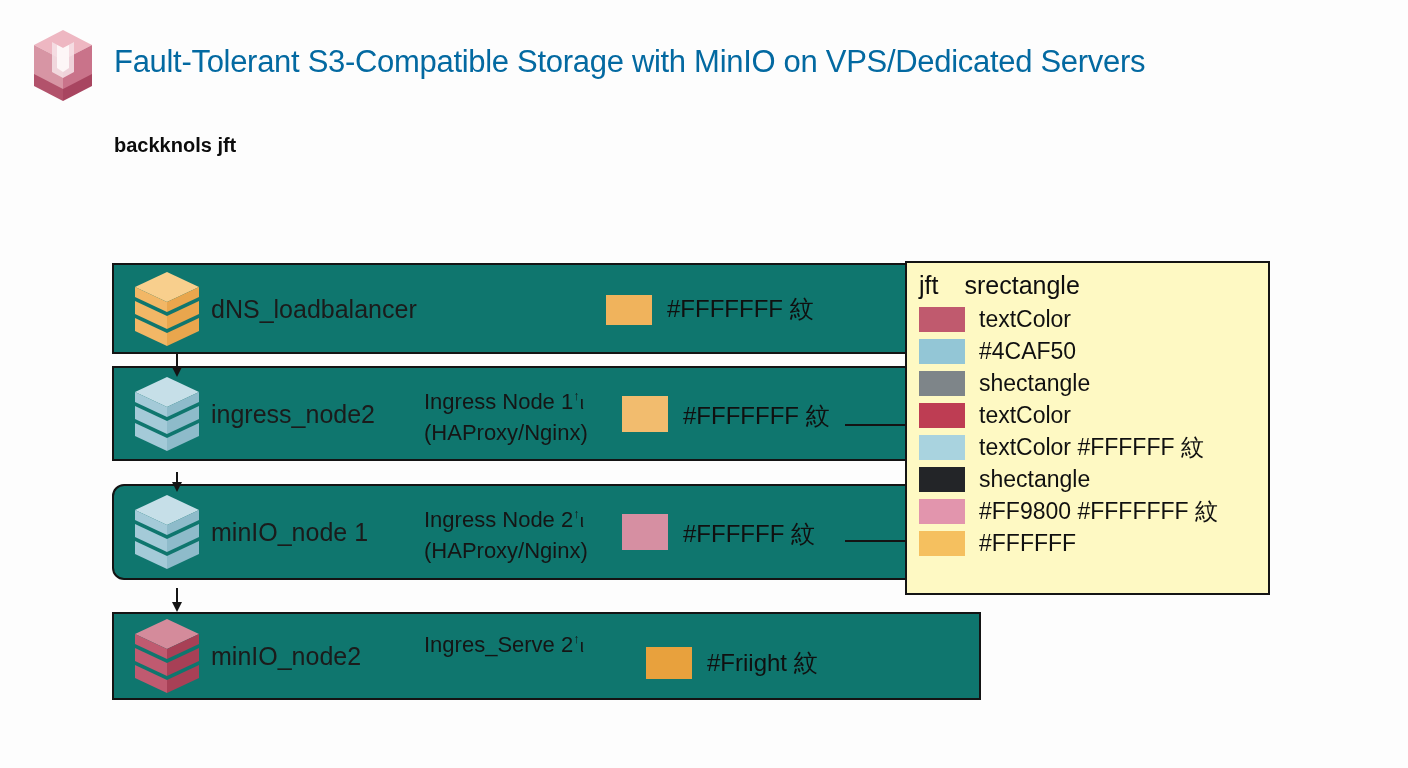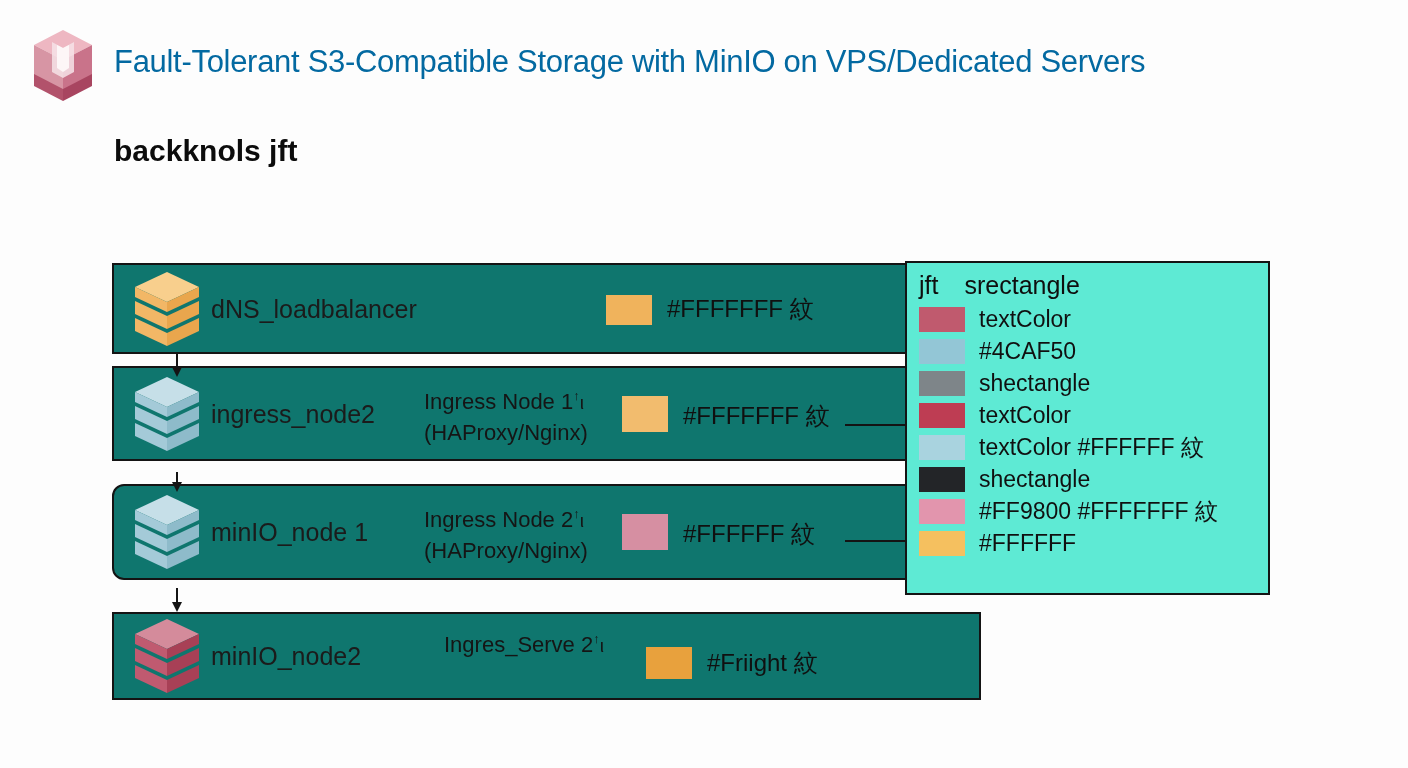--- a/index.html
+++ b/index.html
@@ -4,49 +4,49 @@
 <style>
   * { margin:0; padding:0; box-sizing:border-box; }
   html,body { width:1408px; height:768px; background:#ffffff; overflow:hidden;
               font-family:"Liberation Sans", sans-serif; color:#161616; }
   .stage { position:relative; width:1408px; height:768px; background:#fdfdfd; }
 
   
   .logo { position:absolute; left:28px; top:28px; width:70px; height:74px; }
   .page-title { position:absolute; left:114px; top:44px; font-size:31px; font-weight:500;
                 letter-spacing:-0.3px; color:#0369a1; }
-  .subtitle { position:absolute; left:114px; top:134px; font-size:30px; font-weight:700; color:#0c0c0c; }
+  .subtitle { position:absolute; left:114px; top:134px; font-size:20px; font-weight:700; color:#0c0c0c; }
   .style-label { position:absolute; left:112px; top:205px; font-size:28px; font-weight:400; color:#141414; }
 
   
   .node { position:absolute; left:112px; width:869px; background:#0f766e;
           border:2px solid #141414; }
   .node-icon { position:absolute; left:18px; top:50%; transform:translateY(-50%); }
   .node-name { position:absolute; left:97px; top:50%; transform:translateY(-50%);
                font-size:25px; color:#1b1b1b; }
   .node-center { position:absolute; left:310px; top:50%; transform:translateY(-50%);
                  font-size:22px; line-height:30px; color:#151515; }
-  .node-center.top-line { top:10px; transform:none;margin-left:20px; }
+  .node-center.top-line { top:10px; transform:none; }
   .sup { font-size:13px; vertical-align:9px; }
   .iota { font-size:19px; }
   .swatch-group { position:absolute; left:508px; top:50%; transform:translateY(-50%);
                   display:flex; align-items:flex-end; gap:15px; }
   .swatch-group.first { left:492px; }
   .swatch-group.low { top:58%;padding-left:24px; }
   .color-swatch { display:inline-block; width:46px; height:33px; }
   .hex-label { font-size:24px; color:#101010; white-space:nowrap; }
 
   
   .ic-orange { --top:#f8cf8d; --left:#f2b766; --right:#e9a64d; }
   .ic-blue   { --top:#c6dfe8; --left:#a4cad8; --right:#8ebbca; }
   .ic-red    { --top:#d48b9b; --left:#c05a70; --right:#a84056; }
 
   
   .legend { position:absolute; left:905px; top:261px; width:365px; height:334px;
-            background:#5eead4; border:2px solid #141414; padding:8px 0 0 12px; }
+            background:#fef9c3; border:2px solid #141414; padding:8px 0 0 12px; }
   .legend-header { display:flex; gap:26px; font-size:25px; color:#0e0e0e; margin-bottom:7px; }
   .legend-rows { display:flex; flex-direction:column; gap:7px; }
   .legend-row { display:flex; align-items:center; gap:14px; height:25px; }
   .legend-swatch { width:46px; height:25px; flex:0 0 auto; }
   .legend-label { font-size:23px; color:#101010; white-space:nowrap; }
 
   
   .overlay { position:absolute; left:0; top:0; width:1408px; height:768px; pointer-events:none; }
 </style>
 </head>

